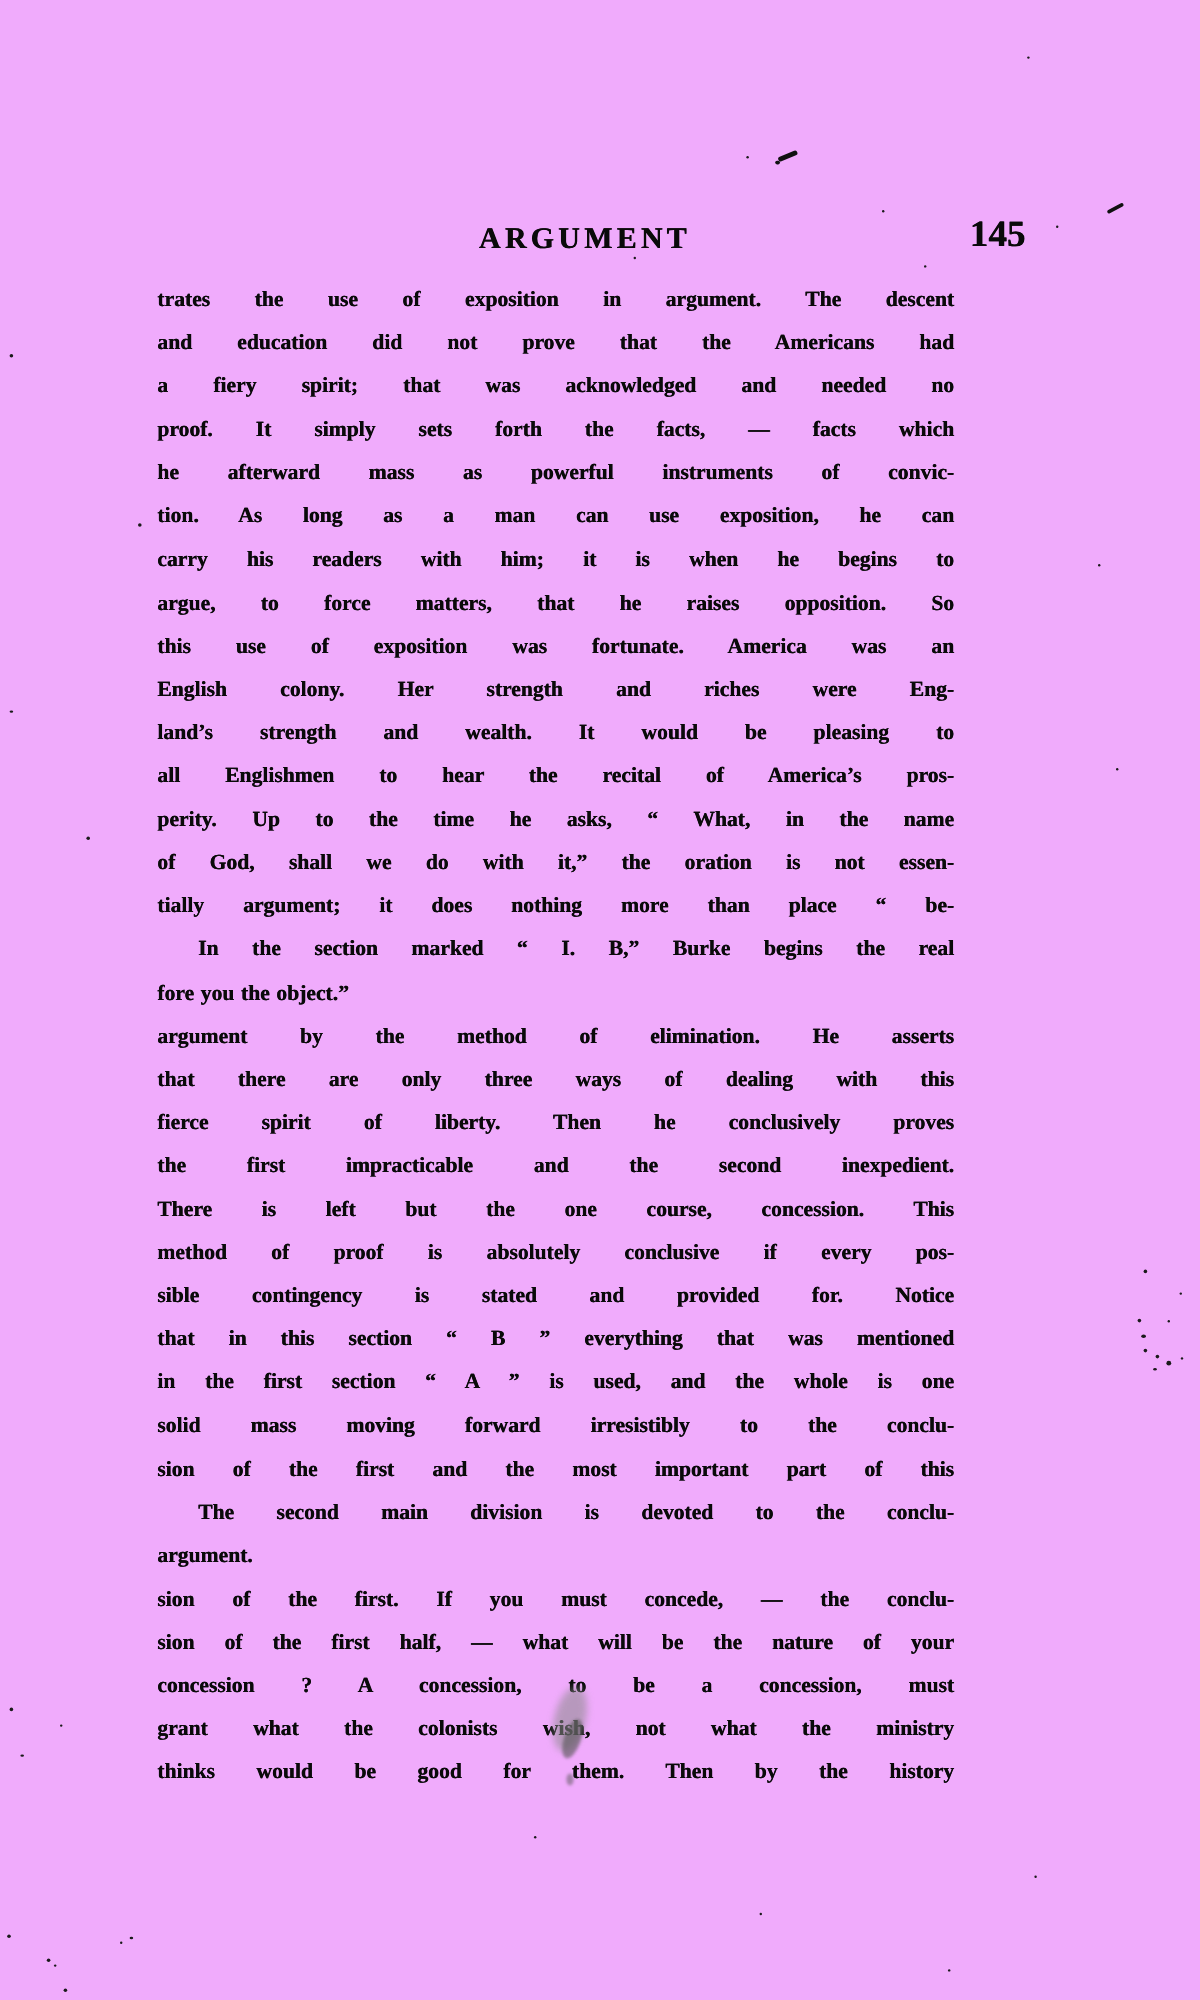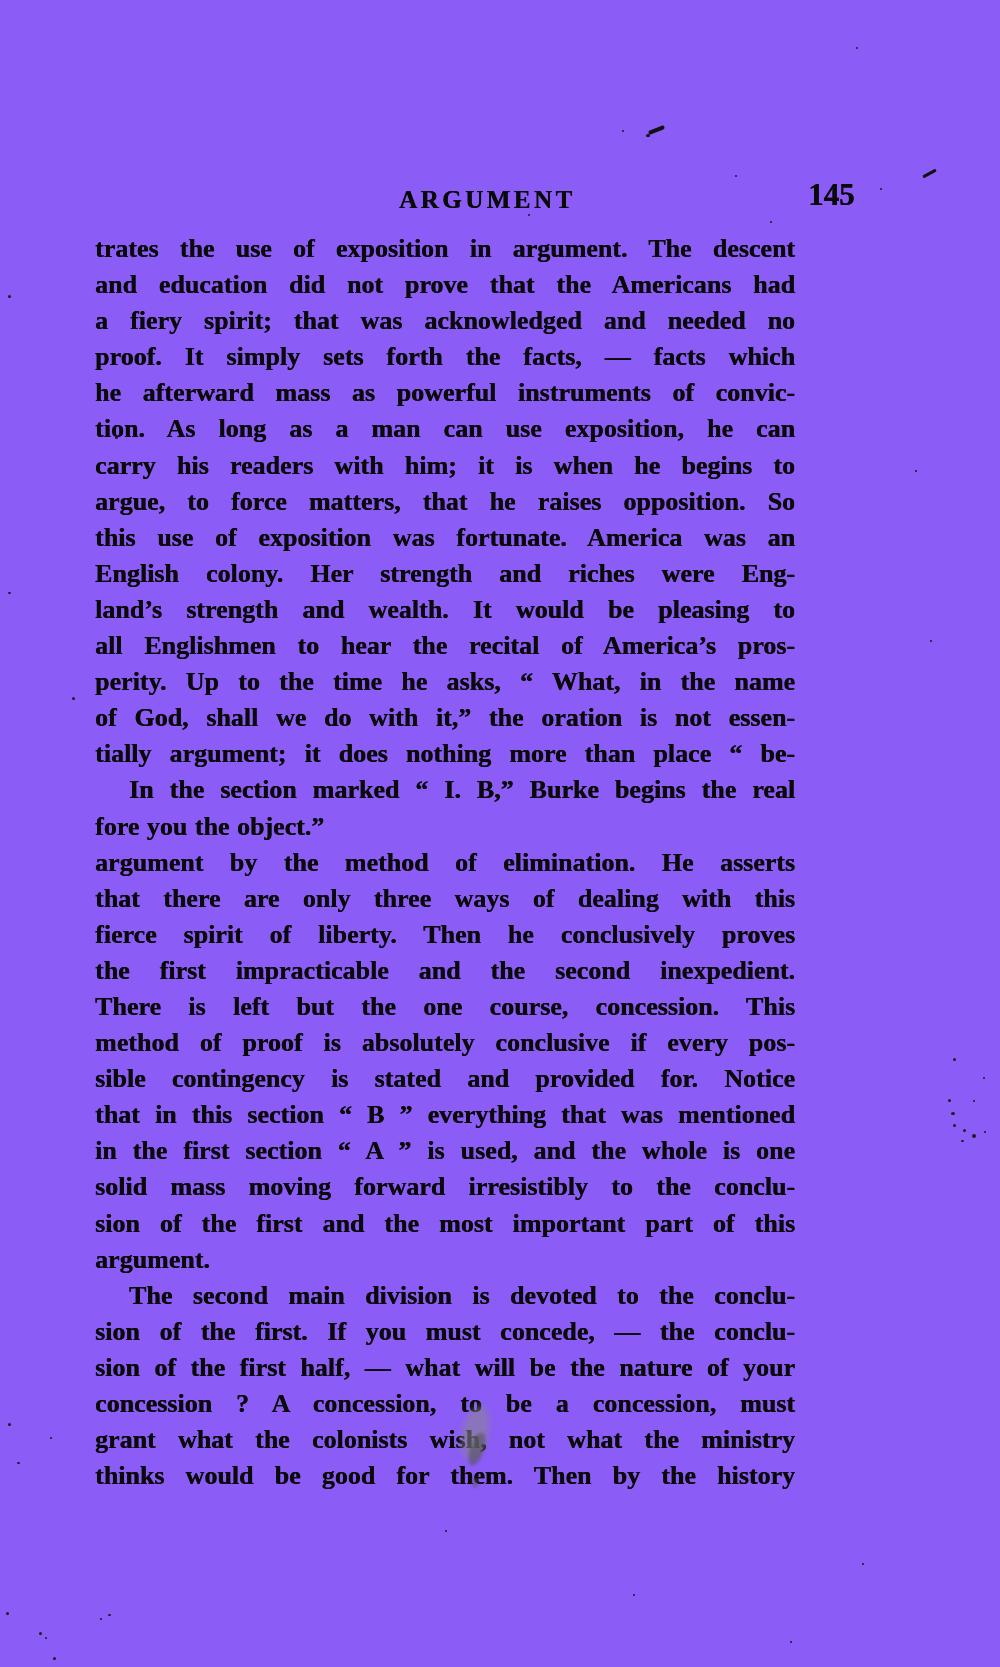--- a/index.html
+++ b/index.html
@@ -6,50 +6,51 @@
   body {
     width: 1000px; height: 1667px;
     background: #ffffff;
     position: relative;
     overflow: hidden;
     font-family: "Liberation Serif", serif;
     color: #0a0a0a;
   }
   .page {
     position: absolute; inset: 0;
-    background: #8b5cf6;
+    background: #f0abfc;
   }
   
   .head-title {
     position: absolute; left: 399px; top: 186px;
     font-size: 25px; font-weight: bold;
     letter-spacing: 3.5px;
     text-shadow: 0.4px 0 0 currentColor;
   }
   .page-number {
     position: absolute; left: 808px; top: 177px;
     font-size: 31px; font-weight: bold;
     text-shadow: 0.4px 0 0 currentColor;
   }
   
   .body-text {
     position: absolute;
     left: 95px; top: 231px;
     width: 700px;
   }
   .line {
-    font-size: 26px;
+    font-size: 18px;
     font-weight: bold;
     line-height: 36.1px;
     height: 36.1px;
     white-space: nowrap;
     text-align: justify;
     text-align-last: justify;
     word-spacing: 1px;
     text-shadow: 0.35px 0 0 currentColor;
+    margin-left: 36px;
   }
   .line.flush { text-align-last: left; }
   .line.indent { text-indent: 34px; }
   
   .speck {
     position: absolute;
     background: #1a1a1a;
     border-radius: 50%;
   }
   .pen-mark {
@@ -95,22 +96,22 @@
       <div class="line">that there are only three ways of dealing with this</div>
       <div class="line">fierce spirit of liberty.  Then he conclusively proves</div>
       <div class="line">the first impracticable and the second inexpedient.</div>
       <div class="line">There is left but the one course, concession.  This</div>
       <div class="line">method of proof is absolutely conclusive if every pos-</div>
       <div class="line">sible contingency is stated and provided for.  Notice</div>
       <div class="line">that in this section “ B ” everything that was mentioned</div>
       <div class="line">in the first section “ A ” is used, and the whole is one</div>
       <div class="line">solid mass moving forward irresistibly to the conclu-</div>
       <div class="line">sion of the first and the most important part of this</div>
+      <div class="line indent">The second main division is devoted to the conclu-</div>
       <div class="line flush">argument.</div>
-      <div class="line indent">The second main division is devoted to the conclu-</div>
       <div class="line">sion of the first.  If you must concede, — the conclu-</div>
       <div class="line">sion of the first half, — what will be the nature of your</div>
       <div class="line">concession ?  A concession, to be a concession, must</div>
       <div class="line">grant what the colonists wish, not what the ministry</div>
       <div class="line">thinks would be good for them.  Then by the history</div>
     </div>
 
   <div class="pen-mark" style="left:648px; top:128px; width:17px; height:4px; transform:rotate(-22deg);"></div>
   <div class="pen-mark" style="left:646px; top:134px; width:4px; height:3px;"></div>
   <div class="pen-mark" style="left:922px; top:172px; width:15px; height:3px; transform:rotate(-28deg);"></div>

